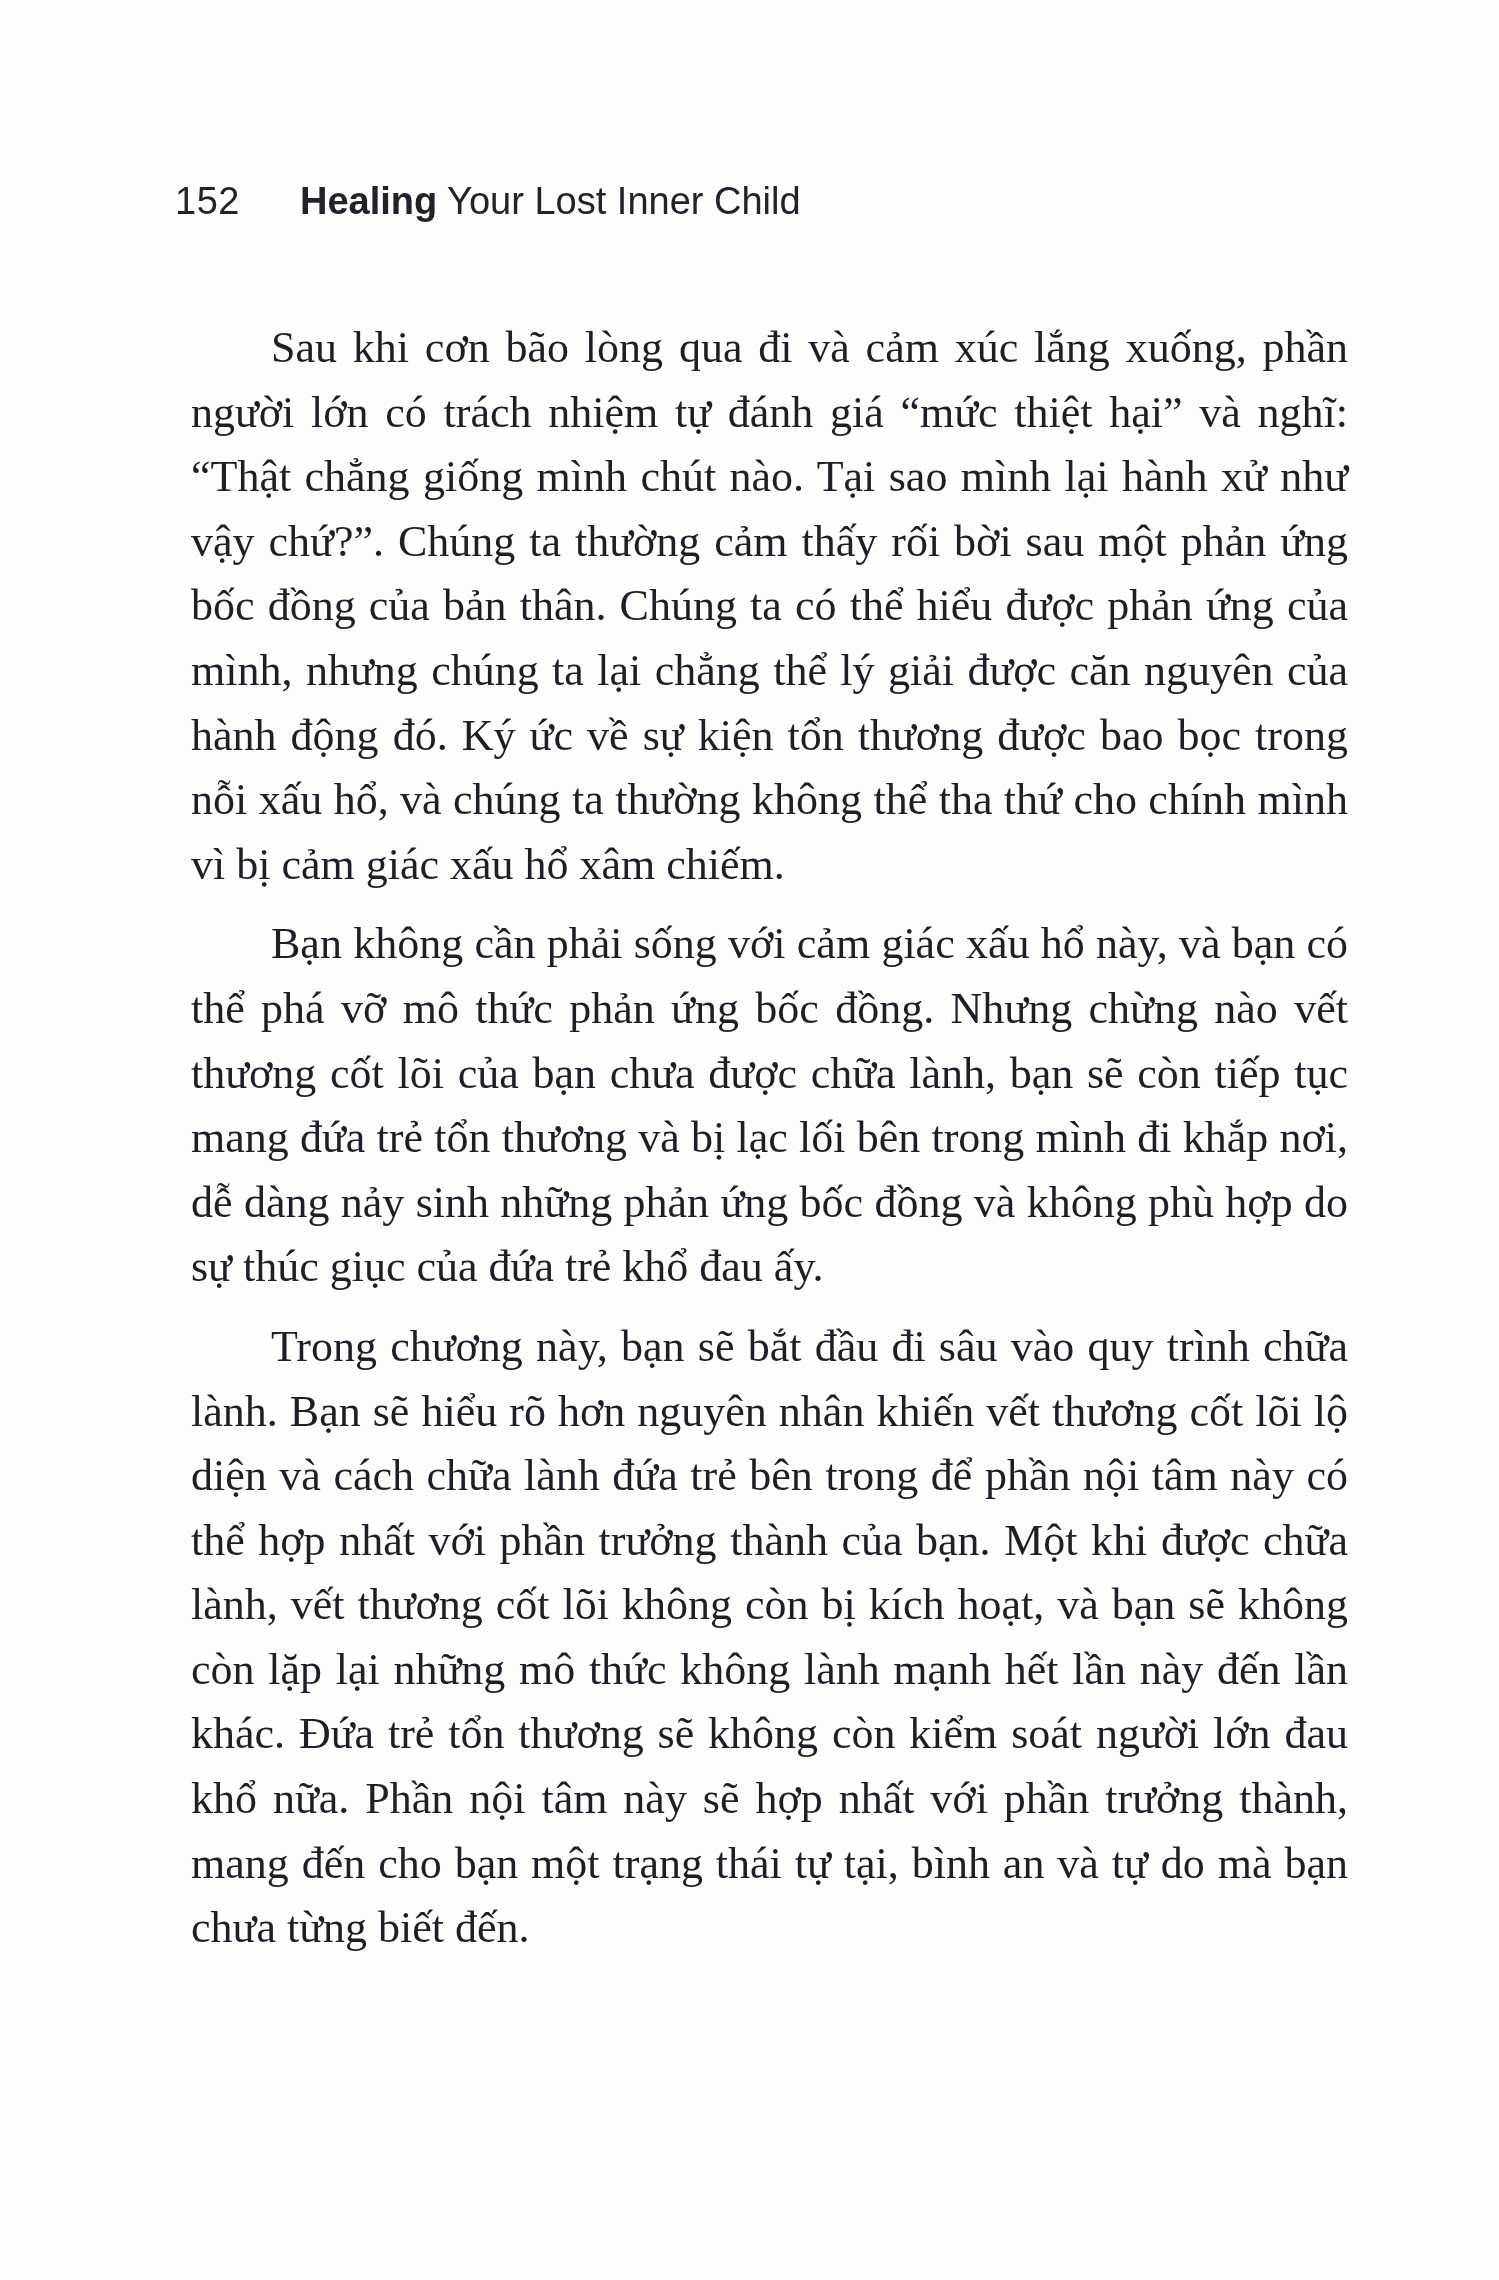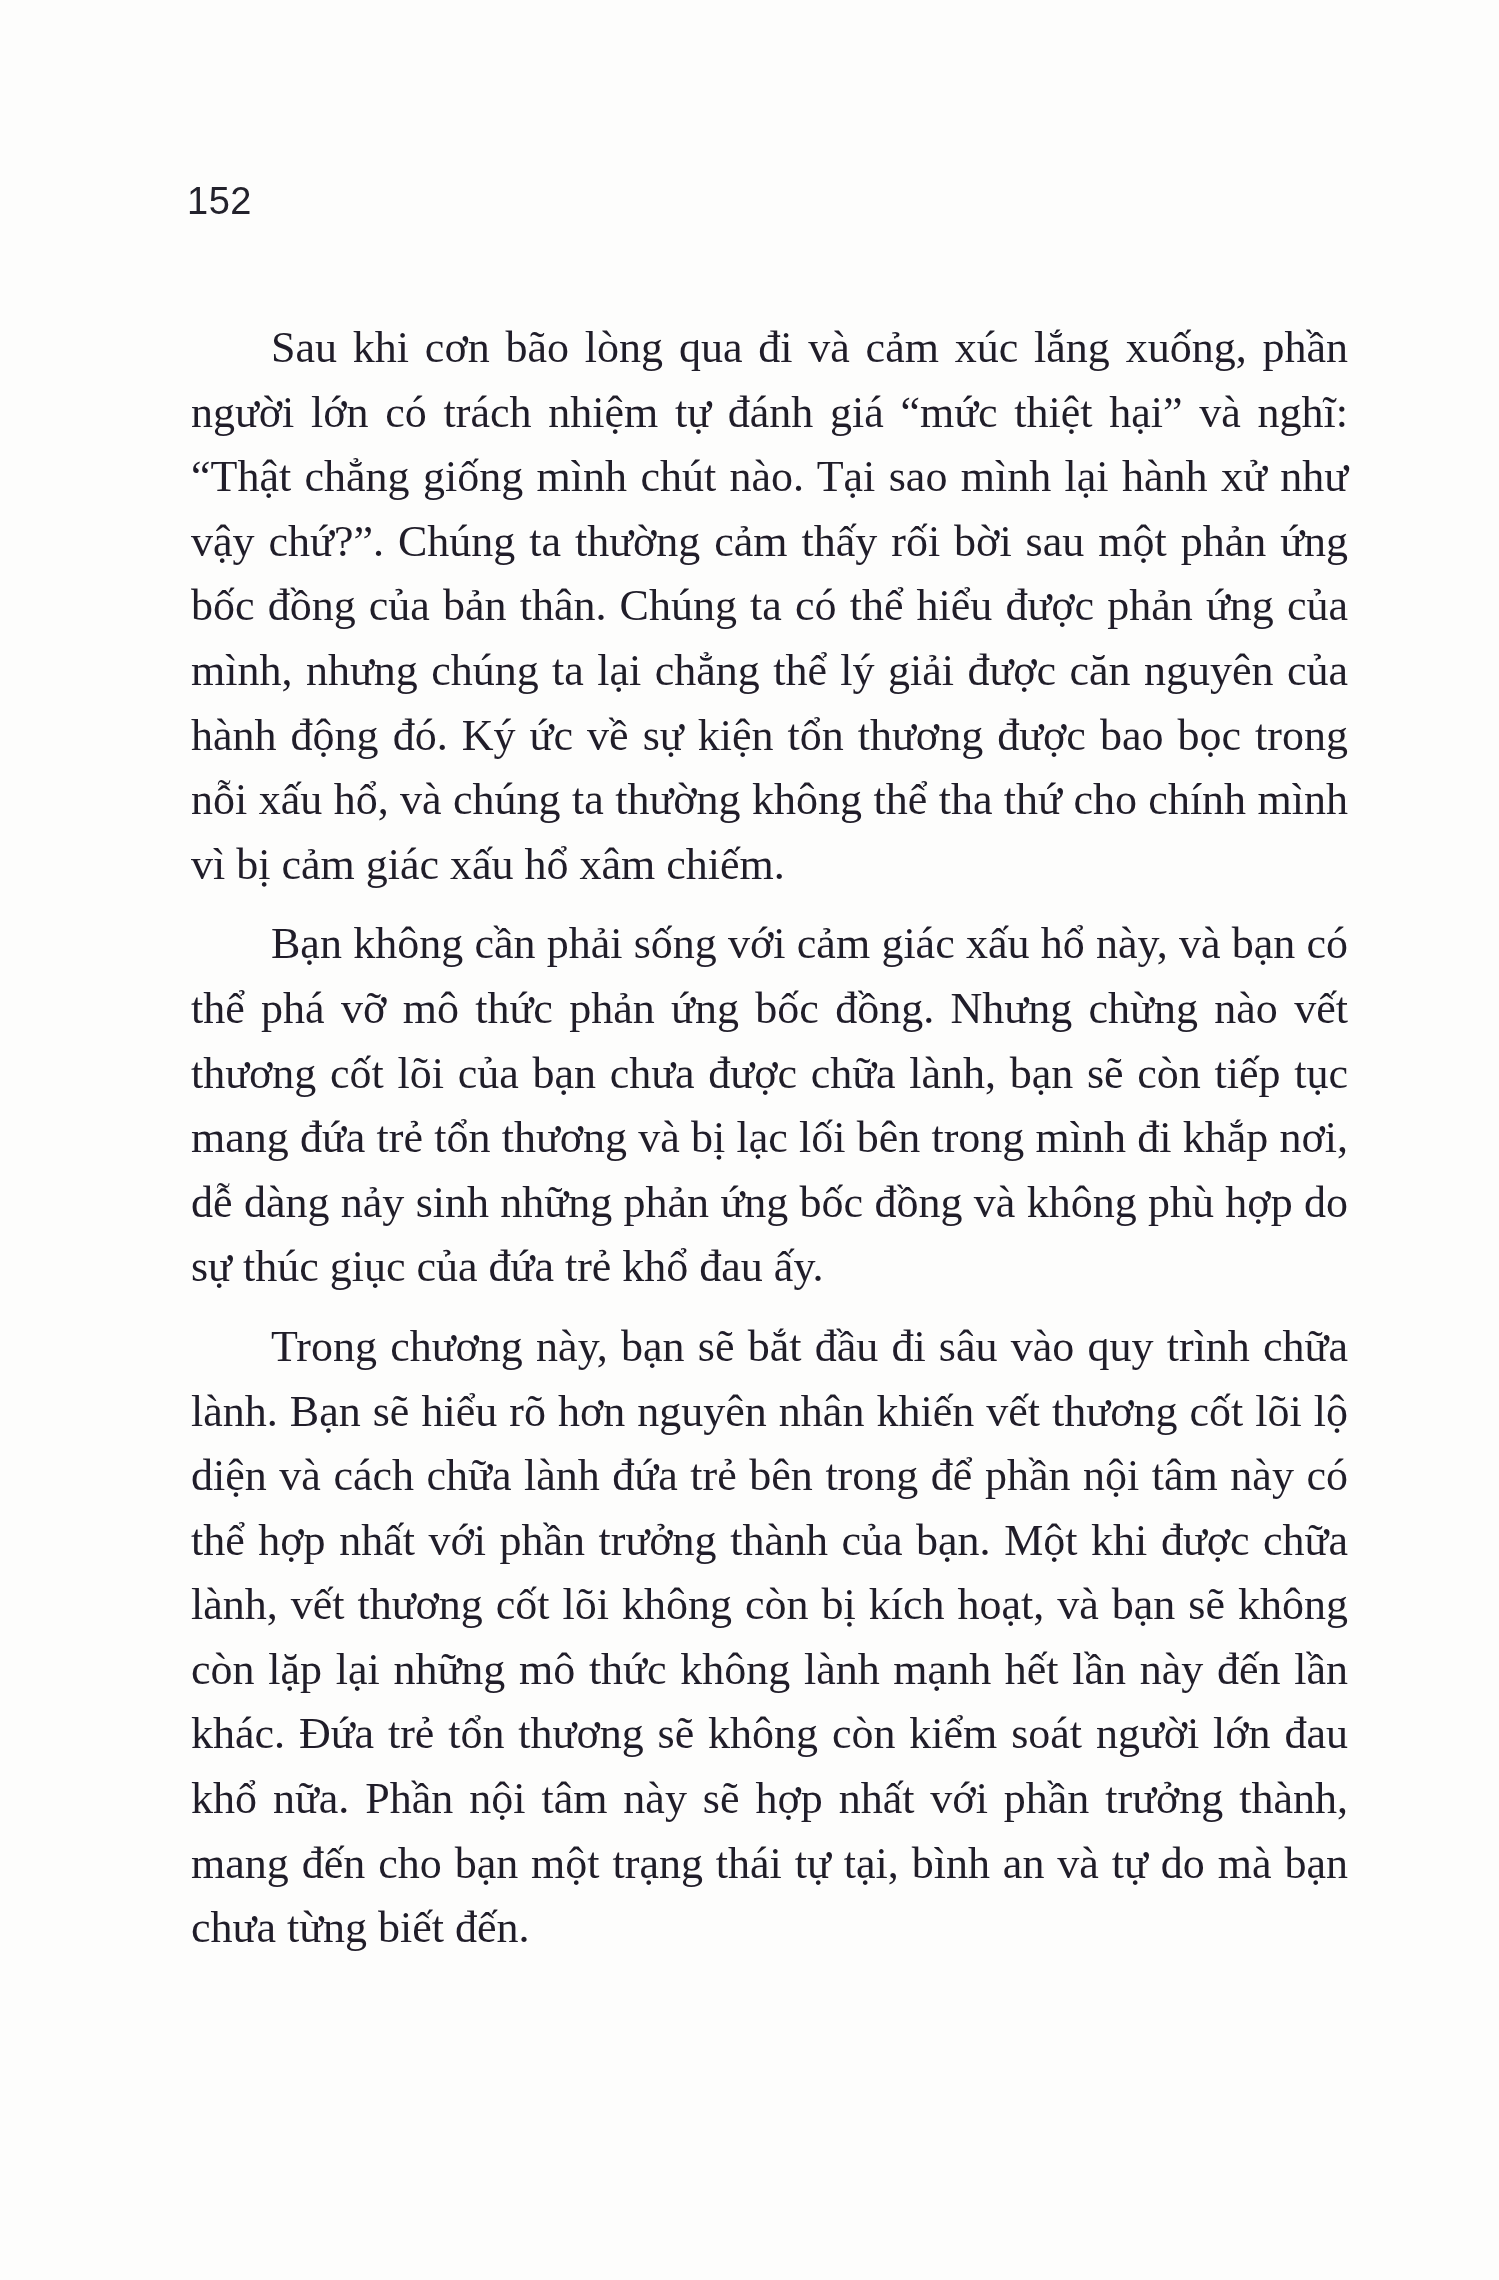--- a/index.html
+++ b/index.html
@@ -25,21 +25,20 @@
     font-size: 38px;
     line-height: 42px;
     color: #23222c;
     white-space: nowrap;
   }
   .page-number {
     position: absolute;
     left: 0;
     top: 0;
     letter-spacing: 0.5px;
-    margin-left: 12px;
   }
   .book-title {
     position: absolute;
     left: 125px;
     top: 0;
   }
   .title-bold {
     font-weight: bold;
   }
   .title-rest {
@@ -63,20 +62,21 @@
     hyphens: none;
   }
 </style>
 </head>
 <body>
 
 <div class="page">
 
   <div class="running-header">
     <span class="page-number">152</span>
+    <span class="book-title"><span class="title-bold">Healing</span><span class="title-rest"> Your Lost Inner Child</span></span>
   </div>
 
   <div class="body-text">
     <p>Sau khi cơn bão lòng qua đi và cảm xúc lắng xuống, phần người lớn có trách nhiệm tự đánh giá “mức thiệt hại” và nghĩ: “Thật chẳng giống mình chút nào. Tại sao mình lại hành xử như vậy chứ?”. Chúng ta thường cảm thấy rối bời sau một phản ứng bốc đồng của bản thân. Chúng ta có thể hiểu được phản ứng của mình, nhưng chúng ta lại chẳng thể lý giải được căn nguyên của hành động đó. Ký ức về sự kiện tổn thương được bao bọc trong nỗi xấu hổ, và chúng ta thường không thể tha thứ cho chính mình vì bị cảm giác xấu hổ xâm chiếm.</p>
     <p>Bạn không cần phải sống với cảm giác xấu hổ này, và bạn có thể phá vỡ mô thức phản ứng bốc đồng. Nhưng chừng nào vết thương cốt lõi của bạn chưa được chữa lành, bạn sẽ còn tiếp tục mang đứa trẻ tổn thương và bị lạc lối bên trong mình đi khắp nơi, dễ dàng nảy sinh những phản ứng bốc đồng và không phù hợp do sự thúc giục của đứa trẻ khổ đau ấy.</p>
     <p>Trong chương này, bạn sẽ bắt đầu đi sâu vào quy trình chữa lành. Bạn sẽ hiểu rõ hơn nguyên nhân khiến vết thương cốt lõi lộ diện và cách chữa lành đứa trẻ bên trong để phần nội tâm này có thể hợp nhất với phần trưởng thành của bạn. Một khi được chữa lành, vết thương cốt lõi không còn bị kích hoạt, và bạn sẽ không còn lặp lại những mô thức không lành mạnh hết lần này đến lần khác. Đứa trẻ tổn thương sẽ không còn kiểm soát người lớn đau khổ nữa. Phần nội tâm này sẽ hợp nhất với phần trưởng thành, mang đến cho bạn một trạng thái tự tại, bình an và tự do mà bạn chưa từng biết đến.</p>
   </div>
 
 </div>
 

